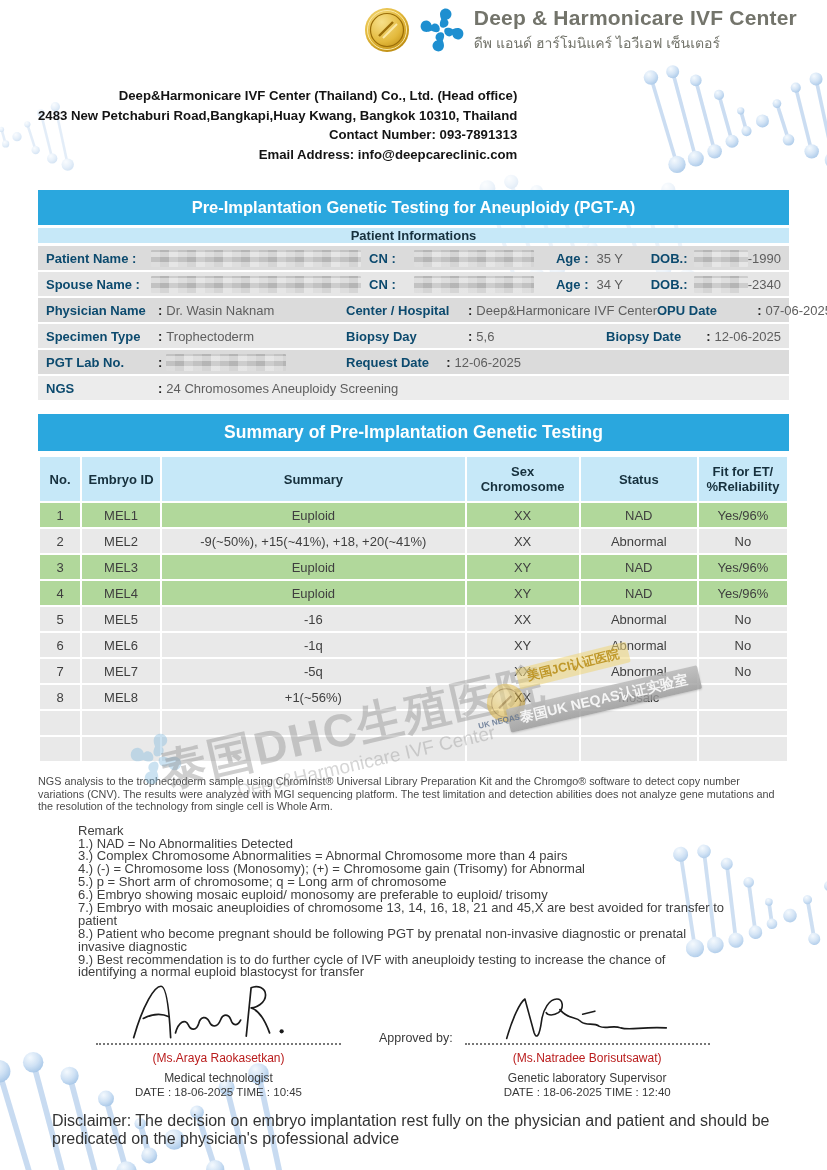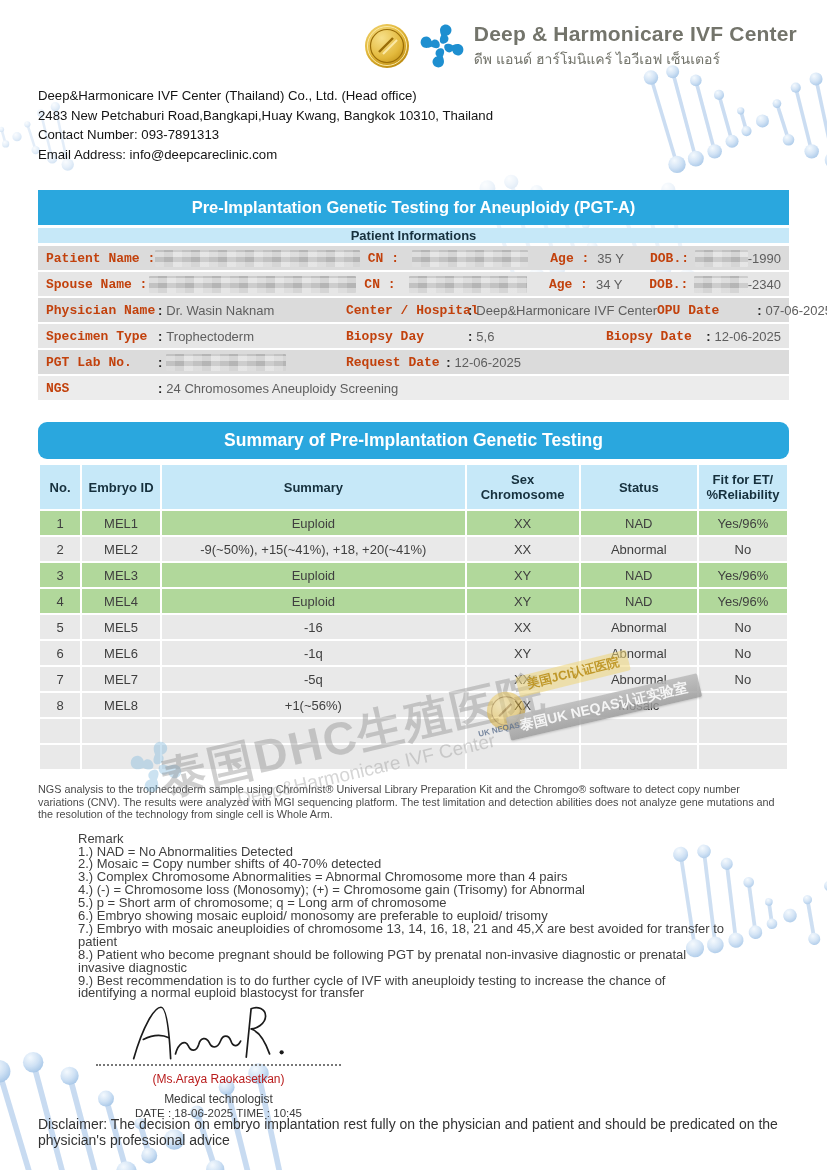--- a/index.html
+++ b/index.html
@@ -10,38 +10,38 @@
   
   .dna { position:absolute; z-index:0; pointer-events:none; }
   .dna-tr { top:50px; right:-18px; width:210px; opacity:.85; }
   .dna-left { top:86px; left:-74px; width:150px; opacity:.45; }
   .dna-mid { top:158px; left:470px; width:230px; opacity:.30; }
   .dna-right { top:838px; right:-50px; width:220px; opacity:.8; transform:rotate(8deg); }
   .dna-bl { top:1028px; left:-26px; width:330px; opacity:.9; }
 
   
   .header { position:relative; height:190px; }
-  .brand { position:absolute; top:22px; right:30px; display:flex; align-items:center; gap:10px; }
+  .brand { position:absolute; top:6px; right:30px; display:flex; align-items:center; gap:10px; }
   .brand-text { color:#73746B; }
   .brand-en { font-size:21px; font-weight:700; letter-spacing:.2px; }
   .brand-th { font-size:14px; margin-top:2px; }
   .logo-coin { width:46px; height:46px; }
   .logo-clover { width:44px; height:44px; }
-  .address { position:absolute; left:38px; top:86px; font-size:13.2px; font-weight:400; color:#141414; line-height:19.5px; }
+  .address { position:absolute; left:38px; top:86px; font-size:13.2px; font-weight:700; color:#141414; line-height:19.5px;text-align:right; }
 
   
   .bar-blue { margin:0 38px; background:#2AA7DE; color:#ffffff; text-align:center; font-size:16.5px; font-weight:700; padding:8px 0; }
   .bar-light { margin:3px 38px 0; background:#C6E8F8; color:#16303d; text-align:center; font-size:13px; font-weight:700; padding:0 0; }
 
   
   .pinfo { margin:3px 38px 0; font-size:13px; }
   .pi-row { display:flex; align-items:center; height:24px; margin-bottom:2px; padding:0 8px; }
   .pi-row.g1 { background:#DBDBDB; }
   .pi-row.g2 { background:#E6E6E6; }
-  .lbl { font-weight:700; color:#c2410c; white-space:nowrap;font-family:Liberation Mono, monospace; }
+  .lbl { font-weight:700; color:#0c4a6e; white-space:nowrap; }
   .val { color:#5e5e5e; white-space:nowrap; }
   .colon { font-weight:700; color:#1d1d1d; padding:0 4px; }
   .redact { display:inline-block; height:17px; border-radius:1px;
     background-image:
       repeating-linear-gradient(0deg, rgba(255,255,255,.35) 0 5px, rgba(0,0,0,.05) 5px 10px),
       repeating-linear-gradient(90deg, #cccccc 0 9px, #bfbfbf 9px 18px, #d8d8d8 18px 27px);
   }
   .w-label { width:112px; }
   .pr-name { width:225px; margin-right:8px; }
   .pr-cn { width:128px; margin-left:6px; margin-right:8px; }
@@ -89,21 +89,21 @@
   .sig-col.right { margin-left:38px; }
   .sig-label { font-size:12.5px; color:#3a3a3a; margin-top:40px; white-space:nowrap; }
   .sig-block { margin-left:12px; width:245px; text-align:center; }
   .sig-art { height:52px; position:relative; }
   .sig-art svg { position:absolute; bottom:-6px; left:28px; }
   .sig-dots { border-bottom:2px dotted #777; height:0; }
   .sig-name { font-size:12px; color:#b91c1c; margin-top:6px; }
   .sig-title { font-size:12px; color:#3a3a3a; margin-top:6px; }
   .sig-date { font-size:11.5px; color:#3a3a3a; margin-top:1px; }
 
-  .disclaimer { position:absolute; left:38px; bottom:22px; font-size:14px; color:#333333; z-index:1; }
+  .disclaimer { position:absolute; left:52px; bottom:22px; font-size:16px; color:#333333; z-index:1; }
 
   .sig-stroke { stroke:#1b1b1b; stroke-width:2.1; fill:none; stroke-linecap:round; stroke-linejoin:round; }
 </style>
 </head>
 <body>
 
 <svg width="0" height="0" style="position:absolute">
   <defs>
     <radialGradient id="bead" cx="35%" cy="28%" r="78%">
       <stop offset="0%" stop-color="#F3F9FE"></stop>
@@ -268,21 +268,21 @@
           <span><span class="colon">:</span><span class="val">12-06-2025</span></span>
         </div>
       </div>
       <div class="pi-row g2" style="background:#ECECEC">
         <span class="lbl" style="width:108px">NGS</span>
         <span class="colon">:</span>
         <span class="val">24 Chromosomes Aneuploidy Screening</span>
       </div>
     </div>
 
-    <div class="bar-blue" style="margin-top:22px; font-size:17.5px;border-radius:9px;">Summary of Pre-Implantation Genetic Testing</div>
+    <div class="bar-blue" style="margin-top:14px; font-size:17.5px;">Summary of Pre-Implantation Genetic Testing</div>
 
     <div class="sum-wrap">
       <table class="summary">
         <colgroup>
             <col class="col-no">
             <col class="col-id">
             <col class="col-sum">
             <col class="col-sex">
             <col class="col-status">
             <col class="col-fit">
@@ -405,21 +405,20 @@
       <div class="wm wm-neqas">泰国UK NEQAS认证实验室</div>
       <div class="wm wm-neqas-logo">UK NEQAS</div>
     </div>
 
     <div class="ngs-par">NGS analysis to the trophectoderm sample using ChromInst® Universal Library Preparation Kit and the Chromgo® software to detect copy number variations (CNV). The results were analyzed with MGI sequencing platform. The test limitation and detection abilities does not analyze gene mutations and the resolution of the technology from single cell is Whole Arm.</div>
 
     <div class="remark">
       <div class="remark-label">Remark</div>
       <div class="remark-list">
         <div>1.) NAD = No Abnormalities Detected</div>
-        <div>2.) Mosaic = Copy number shifts of 40-70% detected</div>
         <div>3.) Complex Chromosome Abnormalities = Abnormal Chromosome more than 4 pairs</div>
         <div>4.) (-) = Chromosome loss (Monosomy); (+) = Chromosome gain (Trisomy) for Abnormal</div>
         <div>5.) p = Short arm of chromosome; q = Long arm of chromosome</div>
         <div>6.) Embryo showing mosaic euploid/ monosomy are preferable to euploid/ trisomy</div>
         <div>7.) Embryo with mosaic aneuploidies of chromosome 13, 14, 16, 18, 21 and 45,X are best avoided for transfer to patient</div>
         <div>8.) Patient who become pregnant should be following PGT by prenatal non-invasive diagnostic or prenatal invasive diagnostic</div>
         <div>9.) Best recommendation is to do further cycle of IVF with aneuploidy testing to increase the chance of identifying a normal euploid blastocyst for transfer</div>
       </div>
     </div>
 
@@ -436,18 +435,36 @@
               </g>
               <circle cx="196" cy="64" r="2.6" fill="#1b1b1b"></circle>
             </svg>
           </div>
           <div class="sig-dots"></div>
           <div class="sig-name">(Ms.Araya Raokasetkan)</div>
           <div class="sig-title">Medical technologist</div>
           <div class="sig-date">DATE : 18-06-2025 TIME : 10:45</div>
         </div>
       </div>
+      <div class="sig-col right">
+        <div class="sig-label">Approved by:</div>
+        <div class="sig-block">
+          <div class="sig-art">
+            <svg width="190" height="62" viewBox="0 0 250 70">
+              <g class="sig-stroke">
+                <path d="M18,62 C26,34 36,14 42,10 L54,54 C57,63 61,60 64,38 C66,24 74,10 84,10 C92,10 94,22 86,28 C80,32 72,32 70,28"></path>
+                <path d="M88,24 C100,38 108,32 116,40 C124,46 132,40 140,46 C148,50 158,44 168,48 C180,52 196,46 228,48"></path>
+                <path d="M118,30 L134,26"></path>
+              </g>
+            </svg>
+          </div>
+          <div class="sig-dots"></div>
+          <div class="sig-name">(Ms.Natradee Borisutsawat)</div>
+          <div class="sig-title">Genetic laboratory Supervisor</div>
+          <div class="sig-date">DATE : 18-06-2025 TIME : 12:40</div>
+        </div>
+      </div>
     </div>
 
   </div>
 
   <div class="disclaimer">Disclaimer: The decision on embryo implantation rest fully on the physician and patient and should be predicated on the physician's professional advice</div>
 </div>
 
 </body></html>

